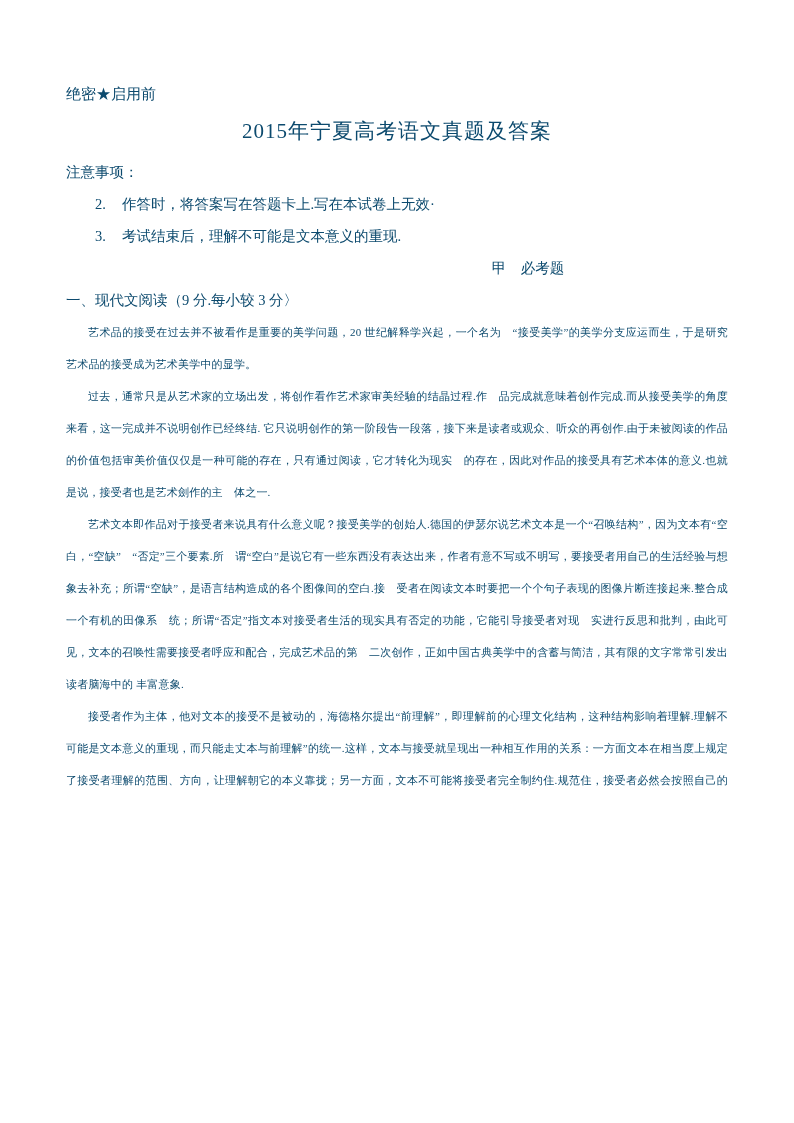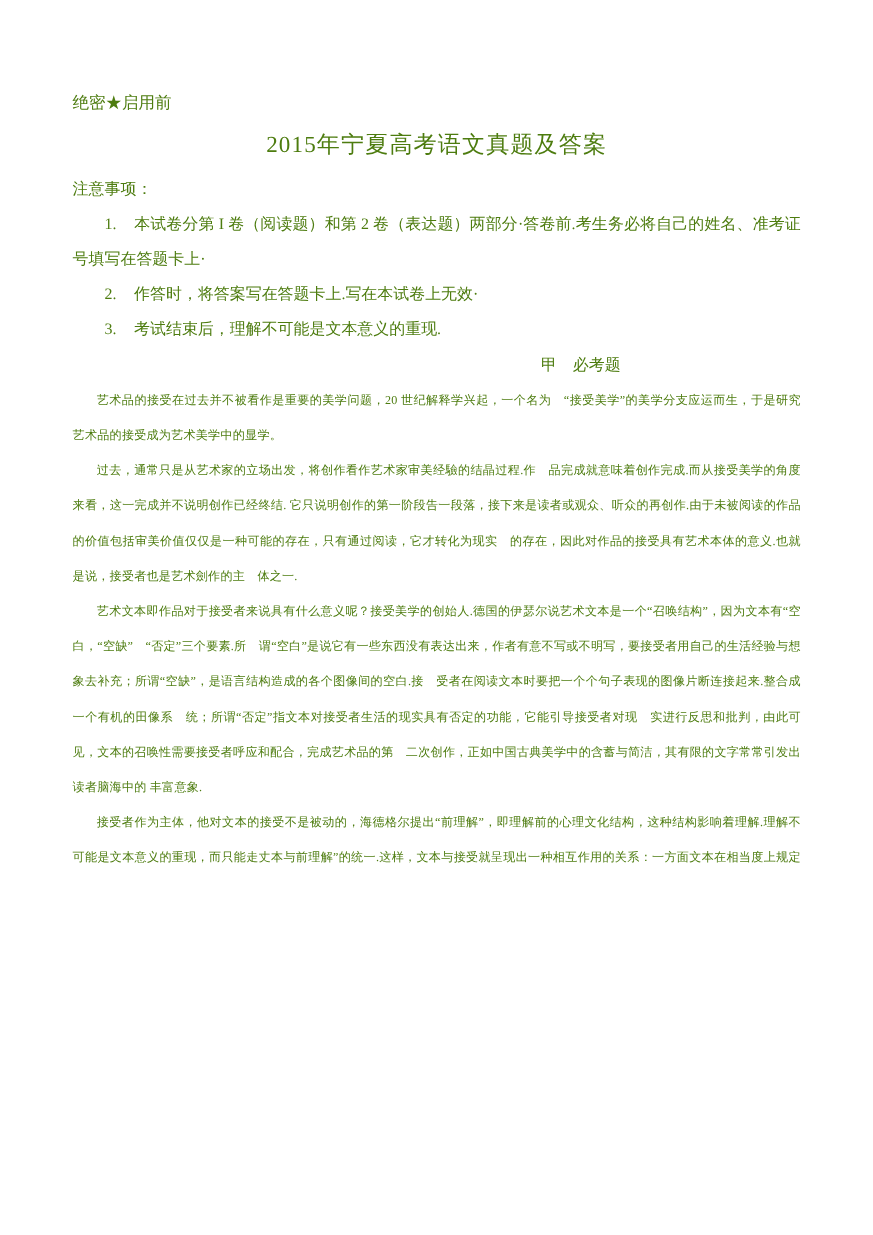--- a/index.html
+++ b/index.html
@@ -9,21 +9,21 @@
   }
   .page {
     position: relative;
     width: 794px;
     height: 798px;
     margin: 0 auto;
     background: #ffffff;
     box-sizing: border-box;
     padding: 84px 66px 0 66px;
     font-family: "Liberation Serif", "DejaVu Serif", serif;
-    color: #4d7c0f;
+    color: #0c4a6e;
     overflow: hidden;
   }
   .security-label {
     font-size: 15px;
     line-height: 20px;
     margin: 0;
   }
   .doc-title {
     font-size: 21px;
     line-height: 26px;
@@ -82,29 +82,29 @@
 <body>
 
 <div class="page">
 
   <p class="security-label">绝密★启用前</p>
 
   <h1 class="doc-title">2015年宁夏高考语文真题及答案</h1>
 
   <p class="notice-heading">注意事项：</p>
 
-  <p class="notice-item"><span class="num">1.</span><span>本试卷分第 I 卷（阅读题）和第 2 卷（表达题）两部分·答卷前.考生务必将自己的姓名、准考证号填写在答题卡上·</span></p>
 
   <p class="notice-item"><span class="num">2.</span><span>作答时，将答案写在答题卡上.写在本试卷上无效·</span></p>
 
   <p class="notice-item"><span class="num">3.</span><span>考试结束后，理解不可能是文本意义的重现.</span></p>
 
 
   <p class="section-header part">甲　必考题</p>
 
+  <p class="question-heading">一、现代文阅读（9 分.每小较 3 分〉</p>
 
 
   <p class="para">艺术品的接受在过去并不被看作是重要的美学问题，20 世纪解释学兴起，一个名为　“接受美学”的美学分支应运而生，于是研究艺术品的接受成为艺术美学中的显学。</p>
 
   <p class="para">过去，通常只是从艺术家的立场出发，将创作看作艺术家审美经驗的结晶过程.作　品完成就意味着创作完成.而从接受美学的角度来看，这一完成并不说明创作已经终结. 它只说明创作的第一阶段告一段落，接下来是读者或观众、听众的再创作.由于未被阅读的作品的价值包括审美价值仅仅是一种可能的存在，只有通过阅读，它才转化为现实　的存在，因此对作品的接受具有艺术本体的意义.也就是说，接受者也是艺术劍作的主　体之一.</p>
 
   <p class="para">艺术文本即作品对于接受者来说具有什么意义呢？接受美学的创始人.德国的伊瑟尔说艺术文本是一个“召唤结构”，因为文本有“空白，“空缺”　“否定”三个要素.所　谓“空白”是说它有一些东西没有表达出来，作者有意不写或不明写，要接受者用自己的生活经验与想象去补充；所谓“空缺”，是语言结构造成的各个图像间的空白.接　受者在阅读文本时要把一个个句子表现的图像片断连接起来.整合成一个有机的田像系　统；所谓“否定”指文本对接受者生活的现实具有否定的功能，它能引导接受者对现　实进行反思和批判，由此可见，文本的召唤性需要接受者呼应和配合，完成艺术品的第　二次创作，正如中国古典美学中的含蓄与简洁，其有限的文字常常引发出读者脑海中的 丰富意象.</p>
 
   <p class="para">接受者作为主体，他对文本的接受不是被动的，海德格尔提出“前理解”，即理解前的心理文化结构，这种结构影响着理解.理解不可能是文本意义的重现，而只能走丈本与前理解”的统一.这样，文本与接受就呈现出一种相互作用的关系：一方面文本在相当度上规定了接受者理解的范围、方向，让理解朝它的本义靠拢；另一方面，文本不可能将接受者完全制约住.规范住，接受者必然会按照自己的方式去理解作品，于是不可避免地就会出现误读或创造.从某种意义上说，理解就是误读，创造也是试读，　不要希望所有的</p>
 

